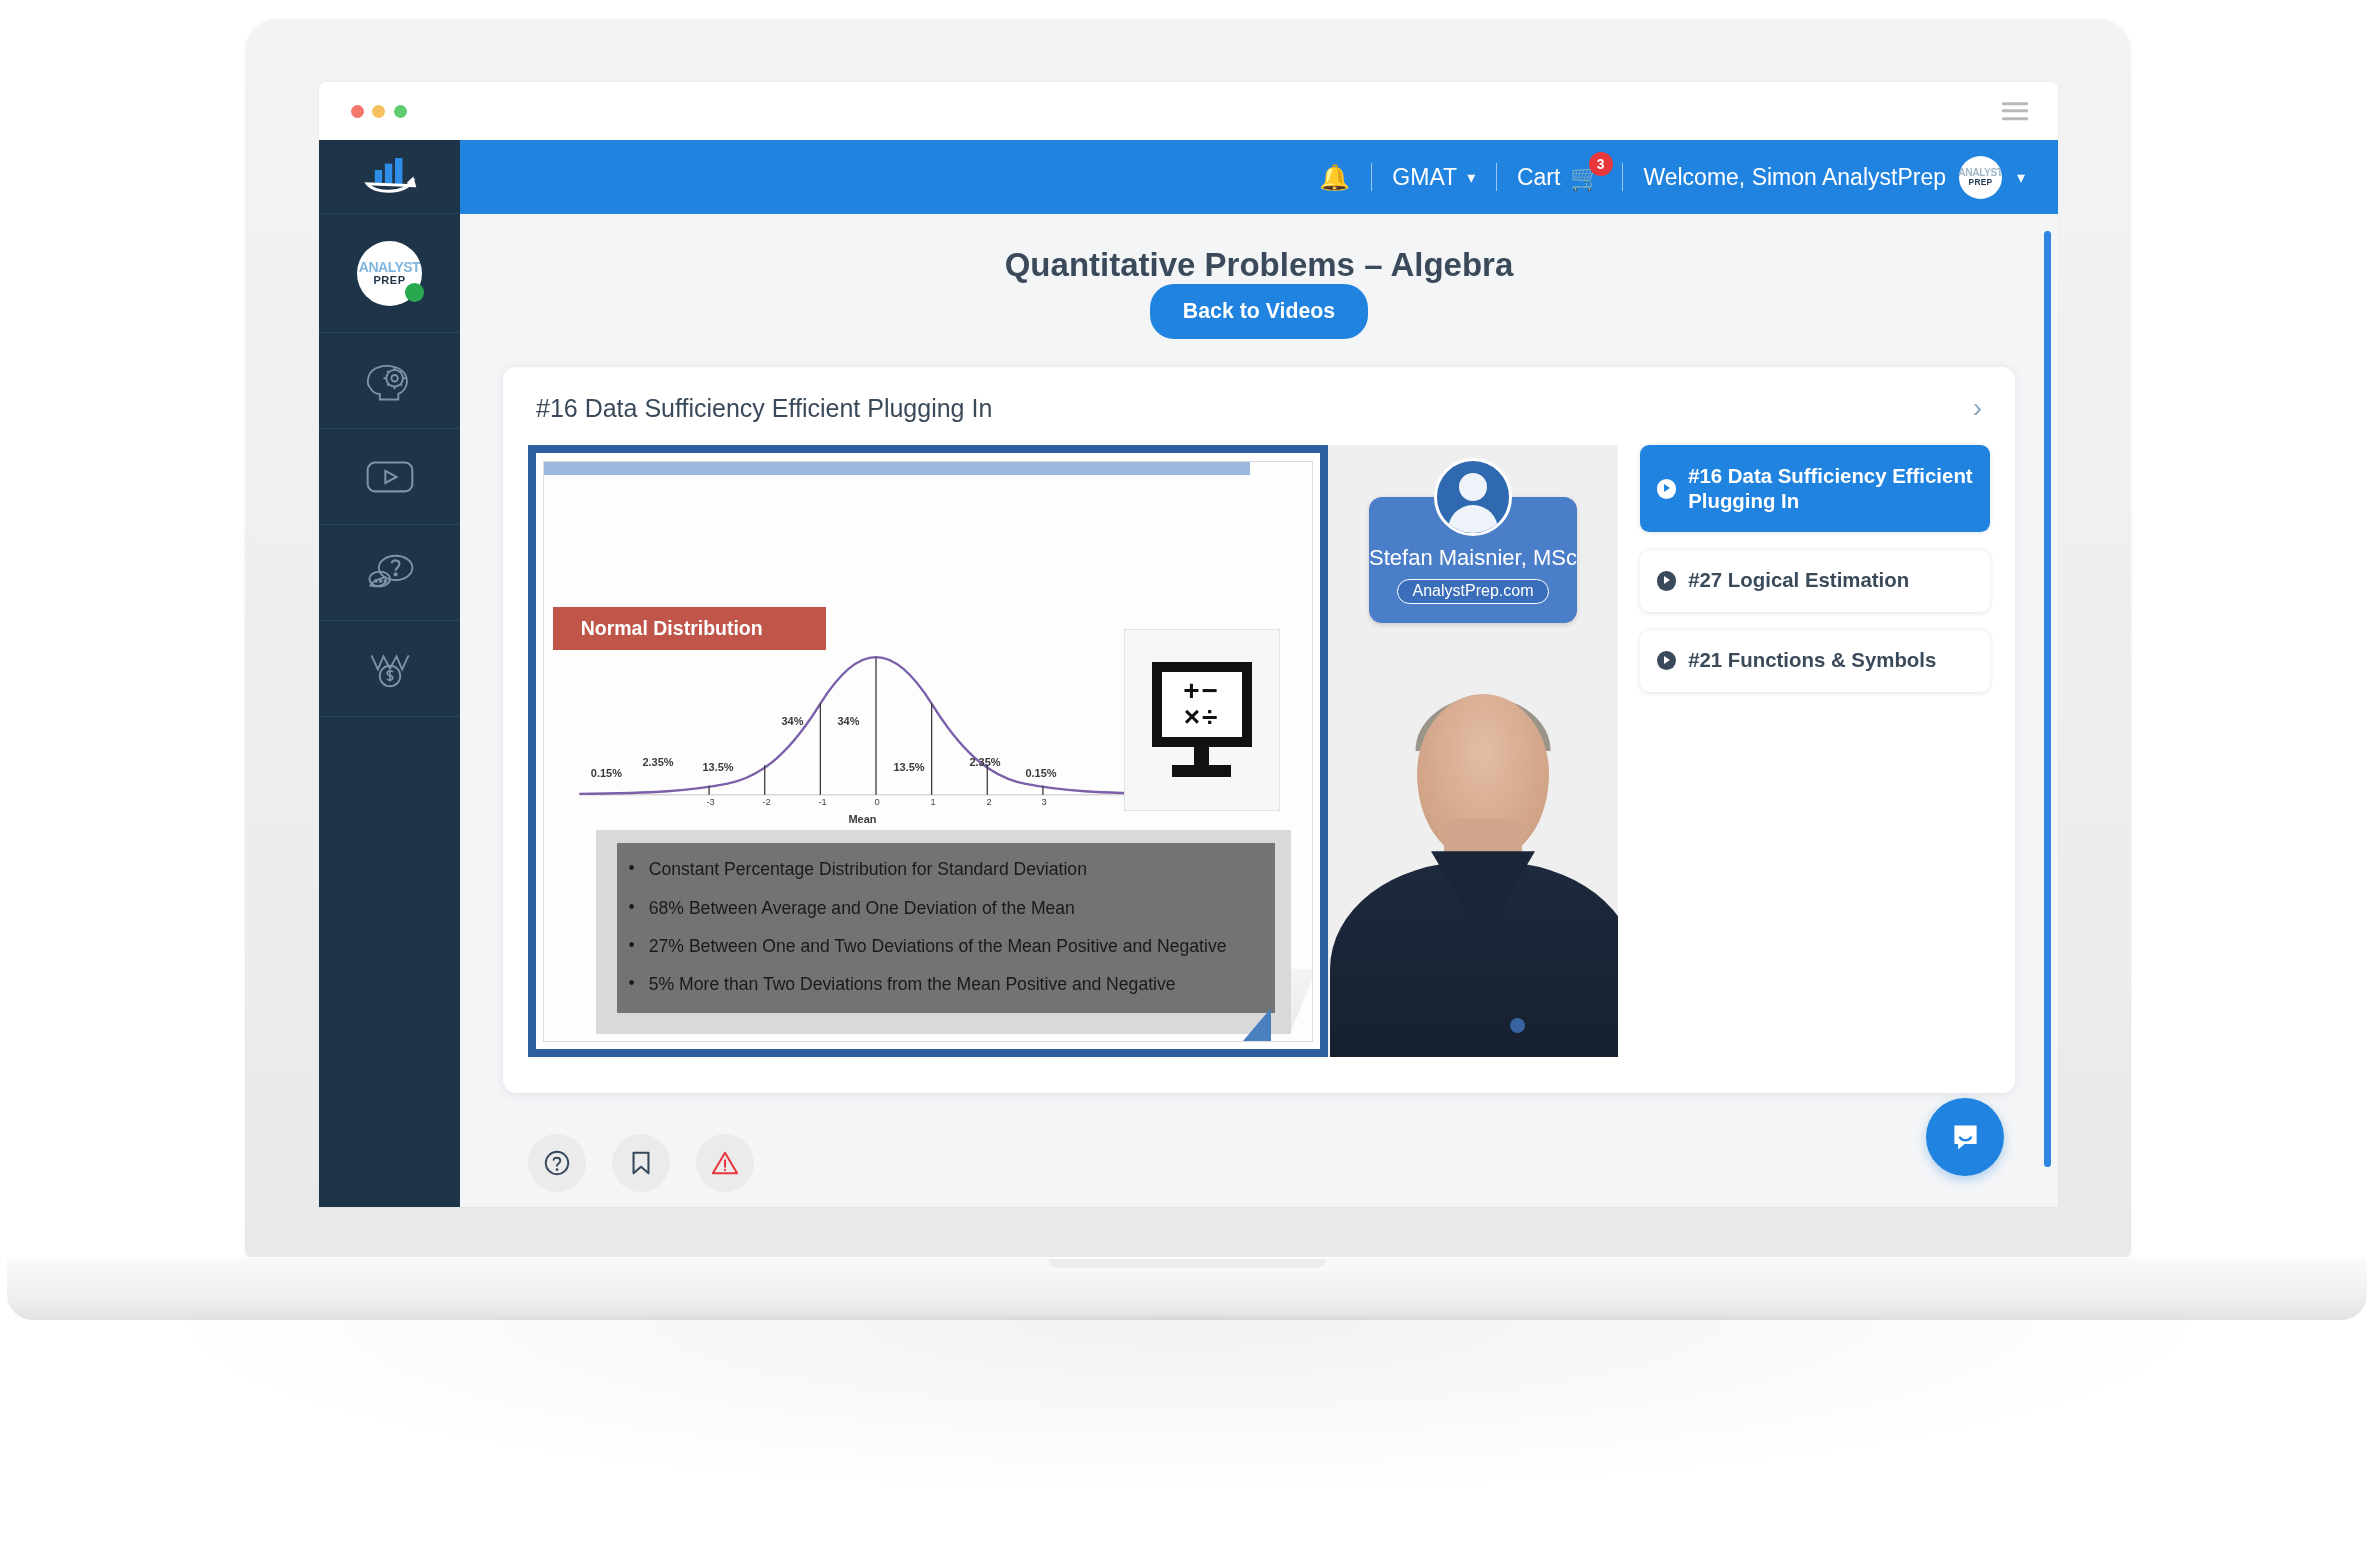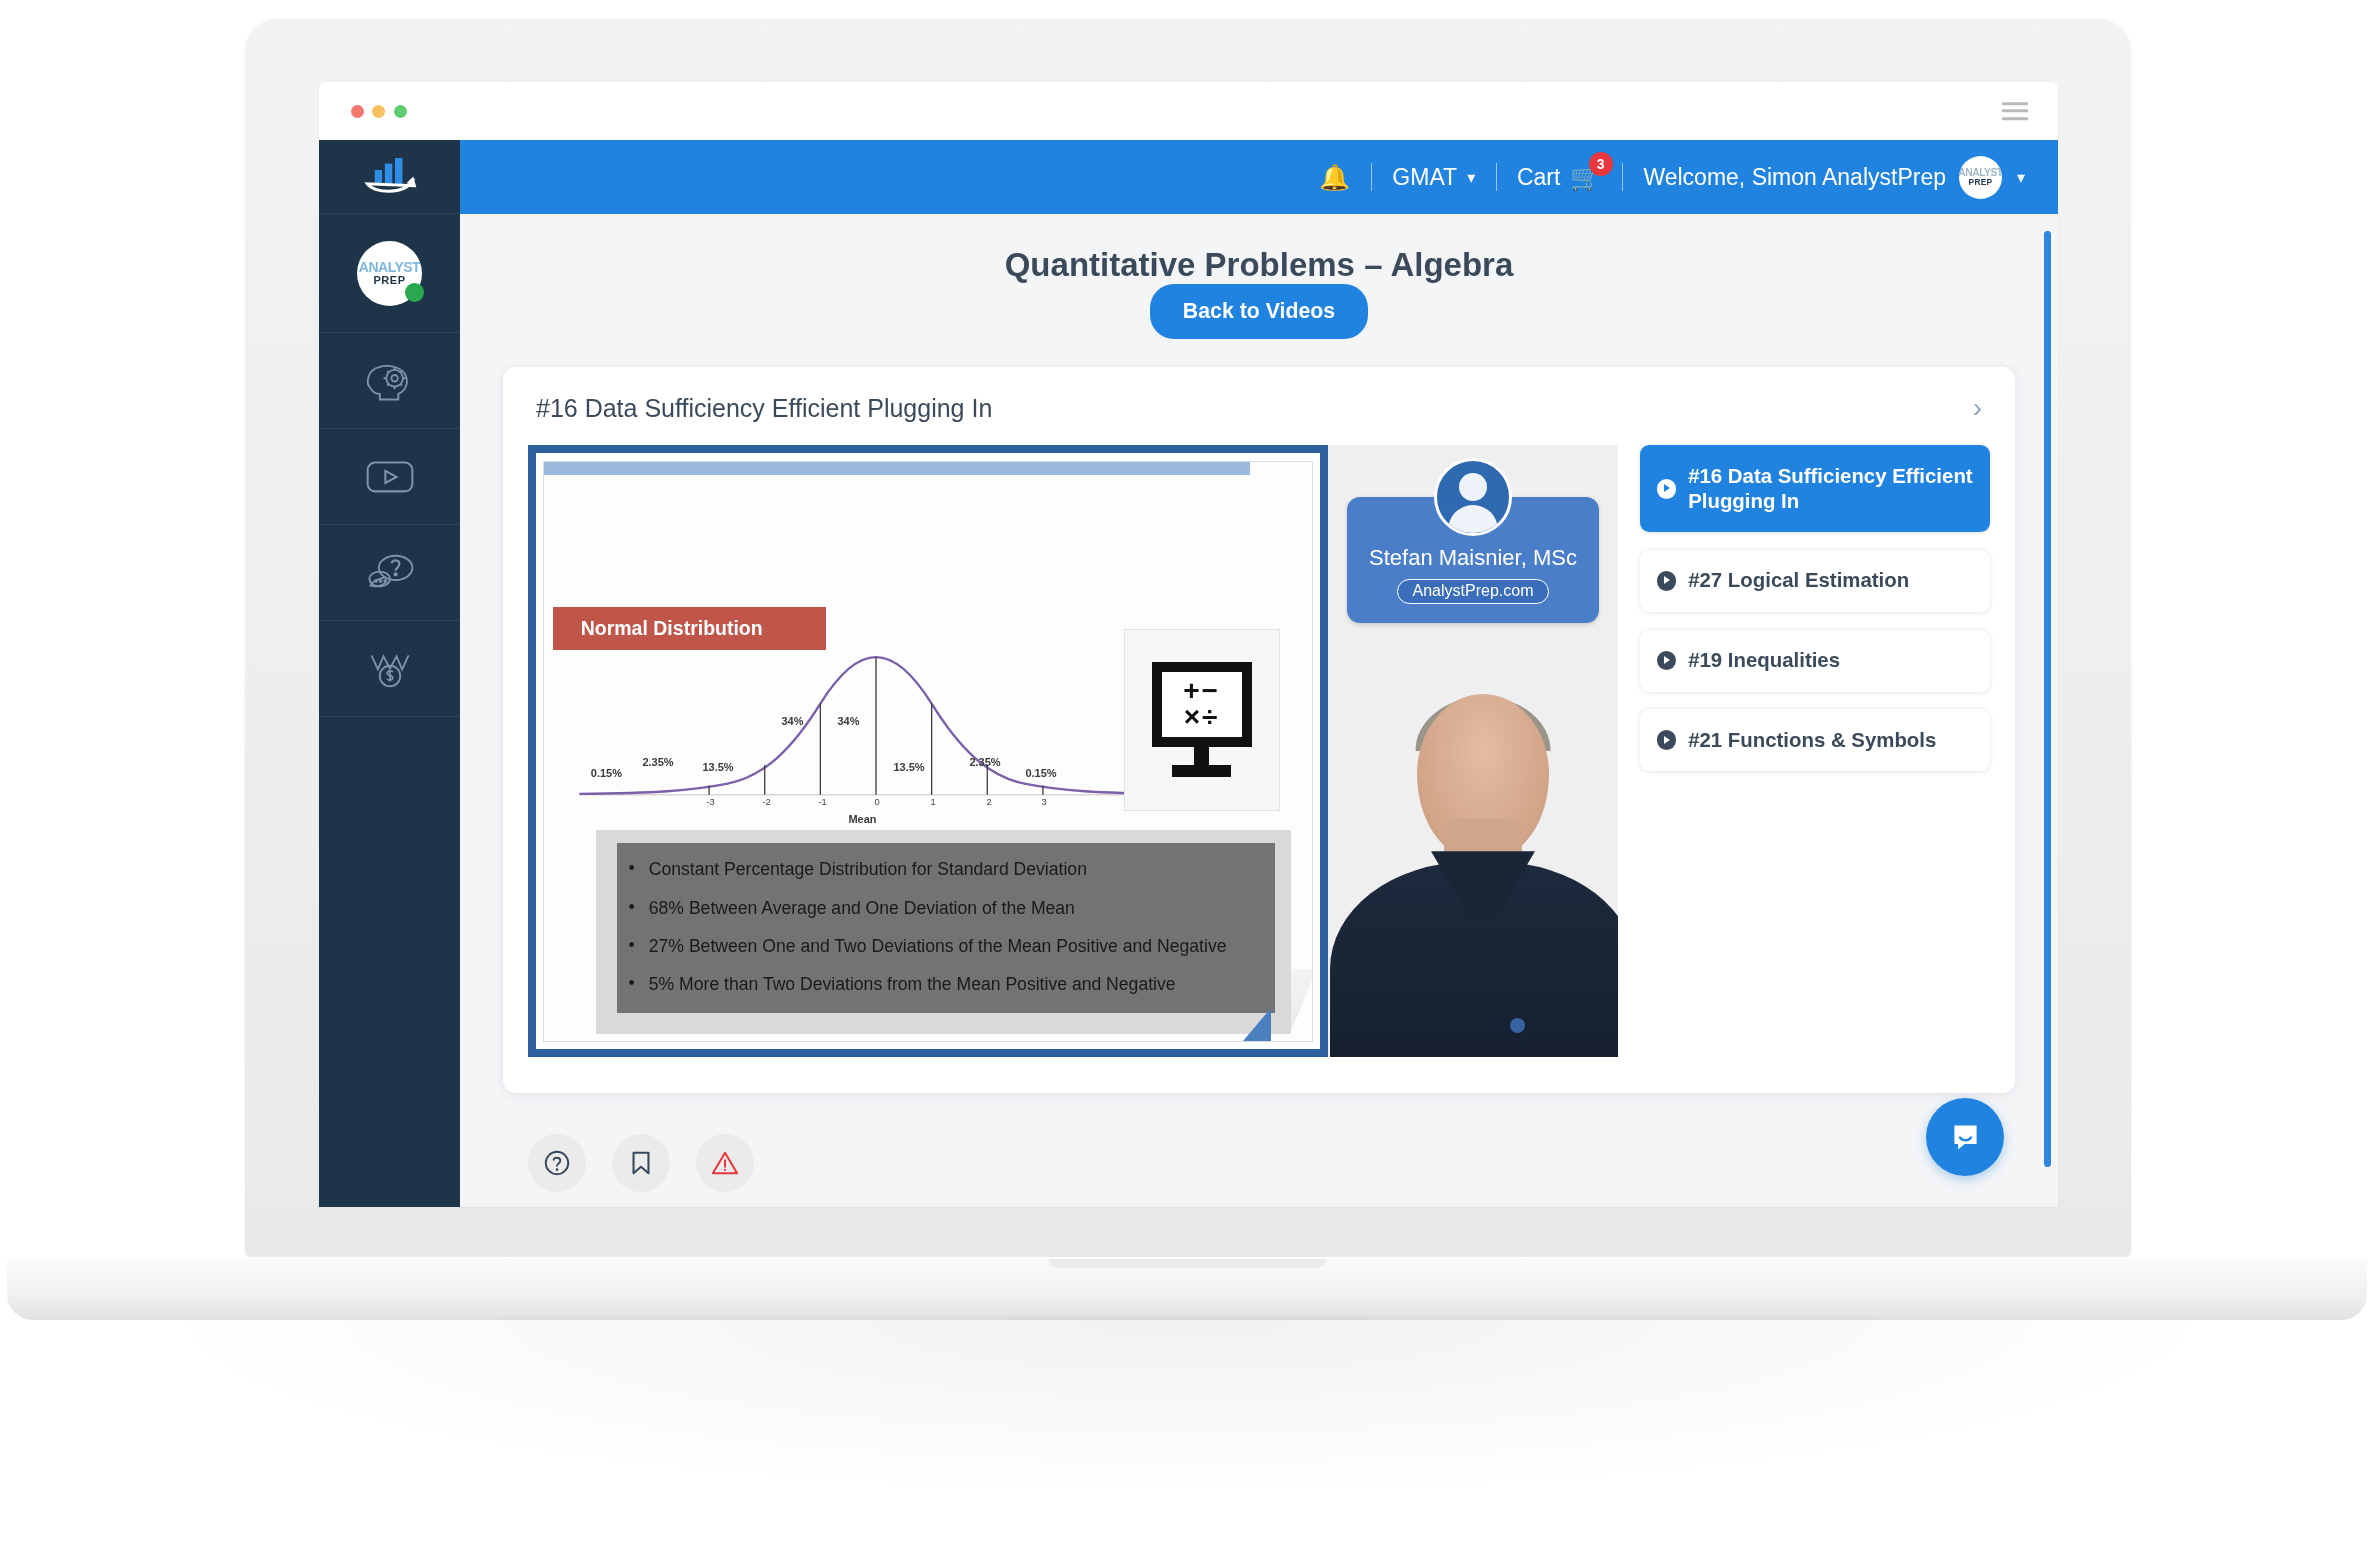--- a/index.html
+++ b/index.html
@@ -270,21 +270,21 @@
     border-left: 28px solid transparent;
     border-bottom: 33px solid #4a7fc0;
   }
 
   
   .presenter-col {
     flex: 1 1 auto; position:relative; background:#efefef;
   }
   .presenter-badge{
     position:absolute; left: 50%; transform:translateX(-50%);
-    top: 52px; width: 252px;
+    top: 52px; width: 208px;
     background:#4a7ec8; border-radius: 13px;
     padding: 48px 0 18.6px 0; text-align:center;
     box-shadow: 0 1.9px 4.6px rgba(0,0,0,.15);
   }
   .presenter-head{
     position:absolute; left:50%; transform:translateX(-50%);
     top: -39px;
     width: 78px; height: 78px; border-radius:50%;
     background:#2f69b0; border:3.7px solid #ffffff;
     overflow:hidden;
@@ -599,24 +599,20 @@
                 <div class="pl-item active">
                   <span class="pl-play"></span>
                   <span class="pl-label">#16 Data Sufficiency Efficient Plugging In</span>
                 </div>
                 <div class="pl-item">
                   <span class="pl-play"></span>
                   <span class="pl-label">#27 Logical Estimation</span>
                 </div>
                 <div class="pl-item">
                   <span class="pl-play"></span>
-                  <span class="pl-label">#19 Inequalities</span>
-                </div>
-                <div class="pl-item">
-                  <span class="pl-play"></span>
                   <span class="pl-label">#21 Functions &amp; Symbols</span>
                 </div>
               </aside>
             </div>
           </section>
 
           <div class="card-actions">
             <button class="act-btn">
               <svg width="30" height="30" viewBox="0 0 32 32" fill="none" stroke="#35475a" stroke-width="2">
                 <circle cx="16" cy="16" r="12"></circle>

